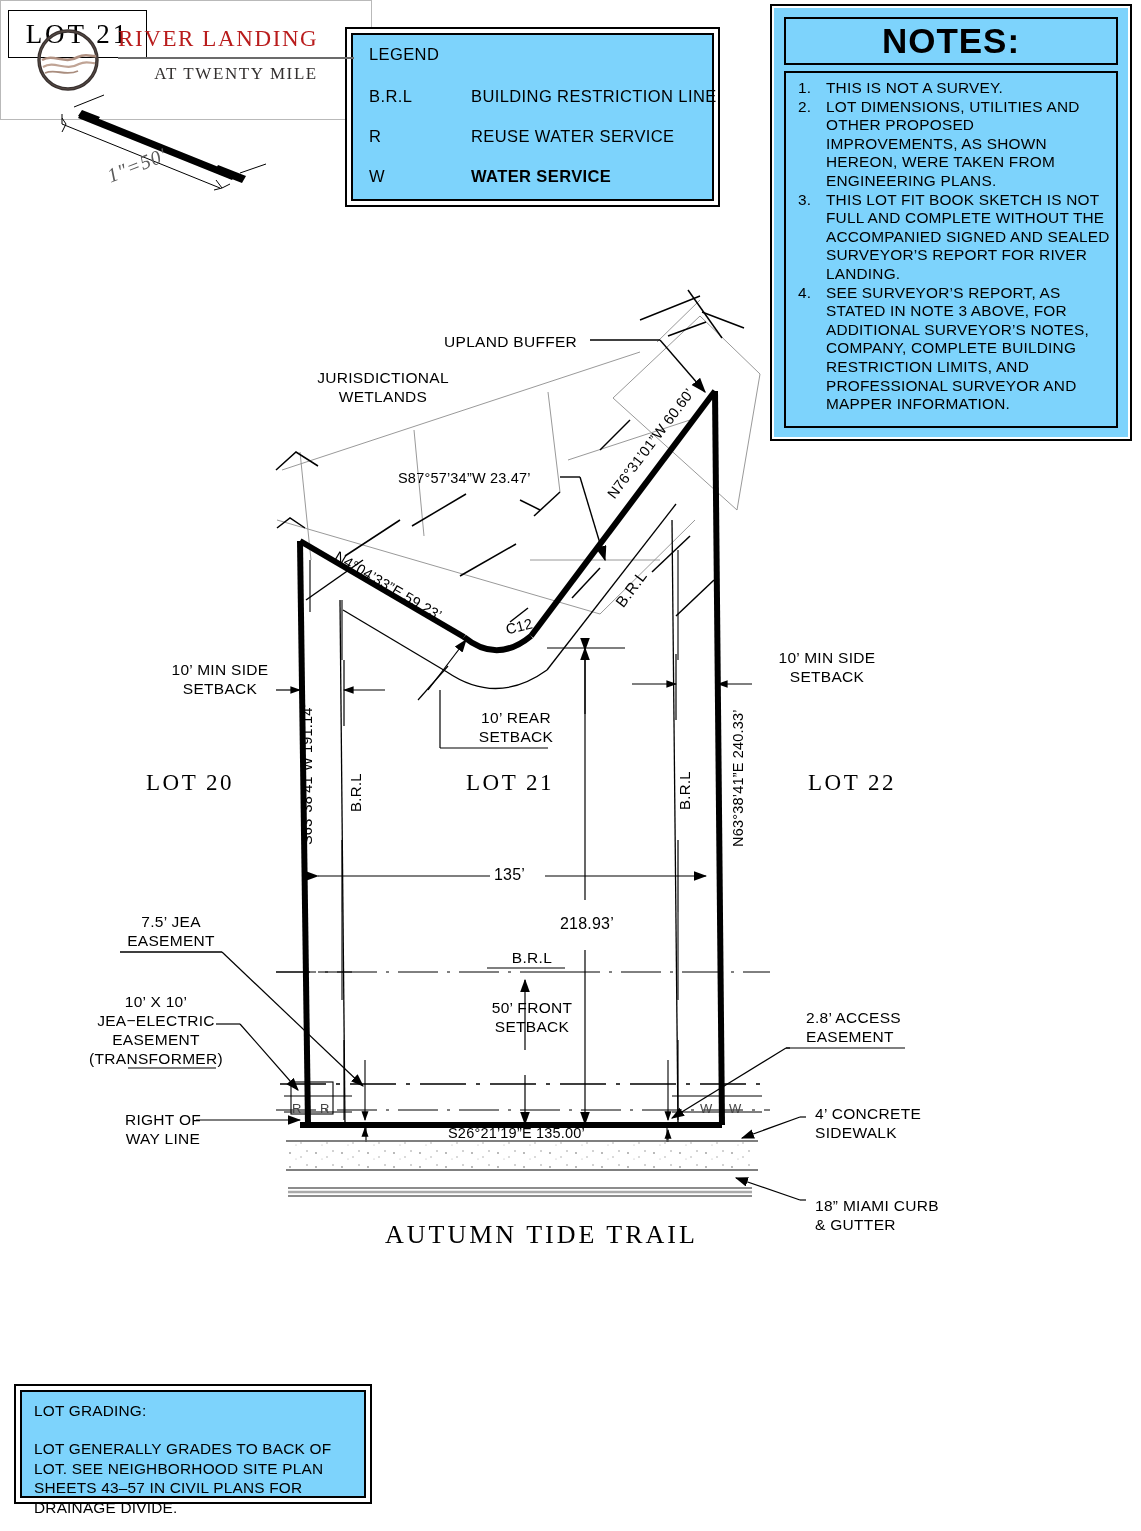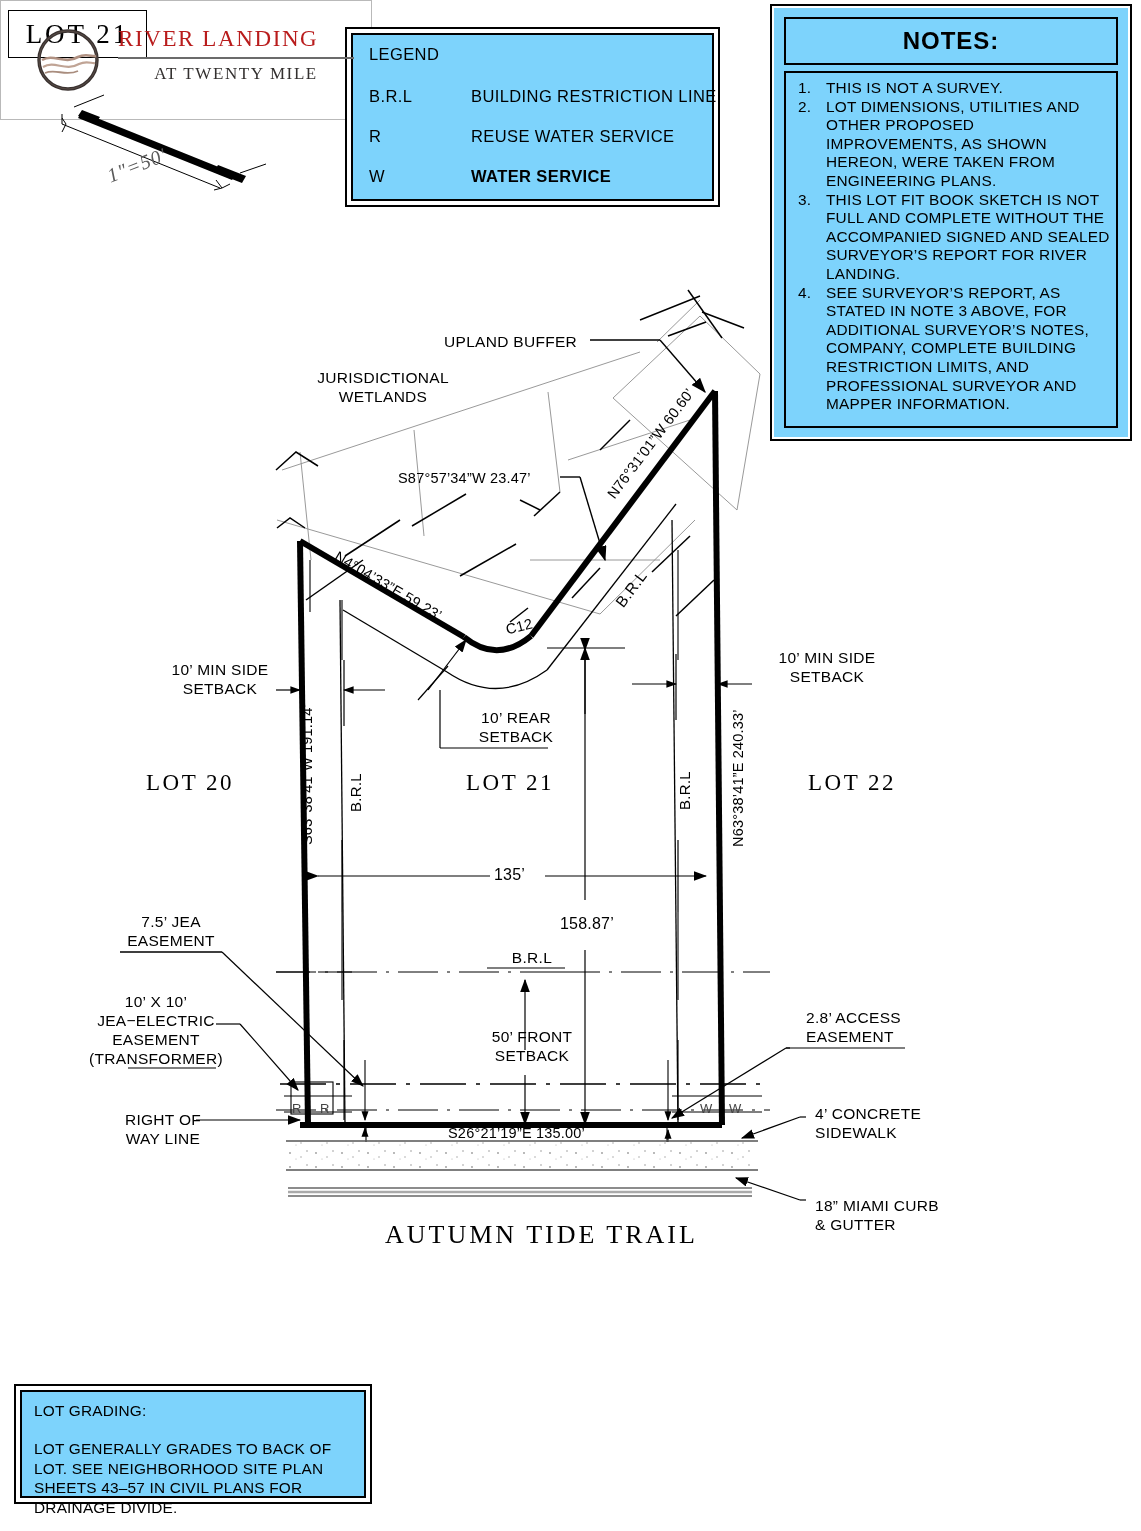--- a/index.html
+++ b/index.html
@@ -40,21 +40,21 @@
   #legend-box .lg-row{position:absolute;font-size:16.5px;letter-spacing:.4px;white-space:nowrap;}
   .lg-key{left:16px;}
   .lg-val{left:118px;}
 
   
   #notes-box{left:770px;top:4px;width:362px;height:437px;}
   #notes-title{
     position:absolute;left:10px;top:9px;right:10px;height:48px;
     border:2px solid #000;box-sizing:border-box;
     display:flex;align-items:center;justify-content:center;
-    font-size:24px;font-weight:bold;letter-spacing:1px;
+    font-size:35px;font-weight:bold;letter-spacing:1px;
   }
   #notes-body{
     position:absolute;left:10px;top:63px;right:10px;bottom:9px;
     border:2px solid #000;box-sizing:border-box;padding:6px 6px 0 6px;
   }
   .note-item{display:flex;font-size:15.4px;line-height:18.6px;letter-spacing:.2px;}
   .note-num{width:34px;flex:0 0 34px;text-align:left;padding-left:6px;box-sizing:border-box;}
   .note-txt{flex:1;}
 
   
@@ -403,31 +403,31 @@
 <div class="brl-v nosel" style="left:676px;top:810px;">B.R.L</div>
 
 <div class="rot nosel" style="left:612px;top:600px;transform:rotate(-53deg);font-size:15.5px;letter-spacing:.4px;">B.R.L</div>
 
 <div class="lbl c nosel" style="left:150px;top:660px;width:140px;">10’ MIN SIDE
 SETBACK</div>
 <div class="lbl c nosel" style="left:757px;top:648px;width:140px;">10’ MIN SIDE
 SETBACK</div>
 <div class="lbl c nosel" style="left:452px;top:708px;width:128px;">10’ REAR
 SETBACK</div>
-<div class="lbl c nosel" style="left:462px;top:1027px;width:140px;">50’ FRONT
+<div class="lbl c nosel" style="left:462px;top:998px;width:140px;">50’ FRONT
 SETBACK</div>
 
 <div class="lbl c nosel" style="left:472px;top:948px;width:120px;">B.R.L</div>
 
 <div class="lbl-serif nosel" style="left:146px;top:770px;">LOT 20</div>
 <div class="lbl-serif nosel" style="left:466px;top:770px;">LOT 21</div>
 <div class="lbl-serif nosel" style="left:808px;top:770px;">LOT 22</div>
 
 <div class="dim nosel" style="left:494px;top:866px;font-size:16px;">135’</div>
-<div class="dim nosel" style="left:560px;top:915px;font-size:16px;">158.87’</div>
+<div class="dim nosel" style="left:560px;top:915px;font-size:16px;">218.93’</div>
 
 <div class="lbl c nosel" style="left:96px;top:912px;width:150px;">7.5’ JEA
 EASEMENT</div>
 <div class="lbl c nosel" style="left:62px;top:992px;width:188px;">10’ X 10’
 JEA−ELECTRIC
 EASEMENT
 (TRANSFORMER)</div>
 <div class="lbl c nosel" style="left:96px;top:1110px;width:134px;">RIGHT OF
 WAY LINE</div>
 

